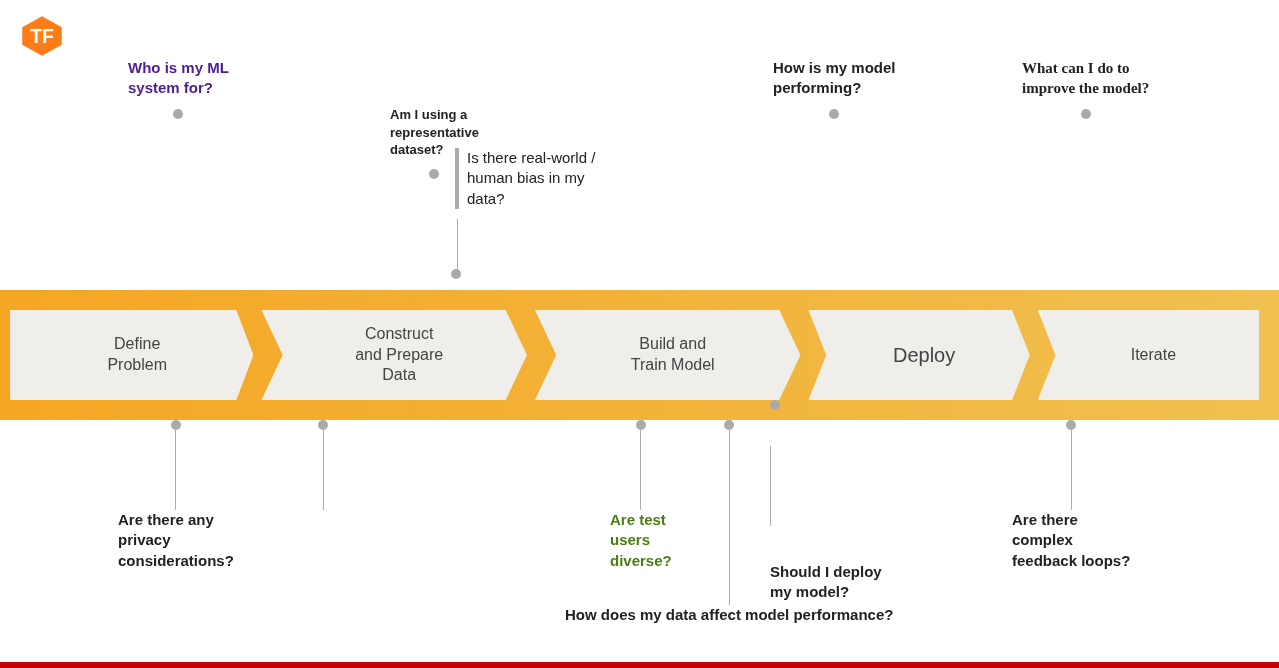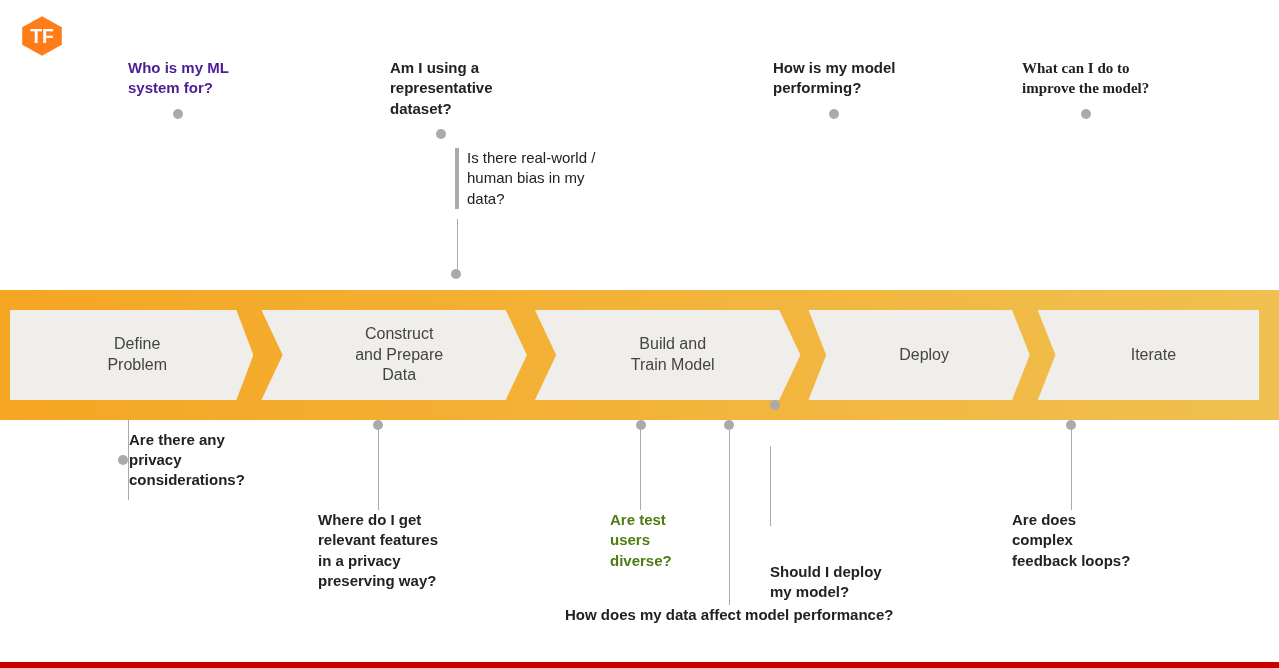--- a/index.html
+++ b/index.html
@@ -103,21 +103,21 @@
 </div>
 
 <div style="position:absolute; left:128px; top:58px; display:flex; flex-direction:column; align-items:center;">
   <div style="font-size:15px; font-weight:700; color:#4c1d95; line-height:1.35; white-space:pre-line; margin-bottom:10px;">Who is my ML
 system for?</div>
   <div style="flex:1; width:1px; background:#aaa; height:145px;"></div>
   <div style="width:10px; height:10px; border-radius:50%; background:#aaa;"></div>
 </div>
 
 <div style="position:absolute; left:390px; top:58px; display:flex; flex-direction:column; align-items:center;">
-  <div style="font-size:15px; font-weight:700; color:#222; line-height:1.35; white-space:pre-line; margin-bottom:10px;">Am I using a
+  <div style="font-size:13px; font-weight:700; color:#222; line-height:1.35; white-space:pre-line; margin-bottom:10px;margin-top:48px;">Am I using a
 representative
 dataset?</div>
   <div style="flex:1; width:1px; background:#aaa; height:110px;"></div>
   <div style="width:10px; height:10px; border-radius:50%; background:#aaa;"></div>
 </div>
 
 <div style="position:absolute; left:455px; top:148px; display:flex; flex-direction:column; align-items:flex-start;">
   <div style="font-size:15px; font-weight:400; color:#222; line-height:1.35; white-space:pre-line; border-left:4px solid #aaa; padding-left:8px; margin-bottom:10px;">Is there real-world /
 human bias in my
 data?</div>
@@ -165,50 +165,46 @@
       <div class="step-inner">
         <span style="white-space:pre-line; font-size:16px;">Build and
 Train Model</span>
       </div>
     </div>
 
     <div style="width:8px; flex-shrink:0;"></div>
 
     <div class="step" style="flex:1;">
       <div class="step-inner">
-        <span style="white-space:pre-line; font-size:16px;">Deploy</span>
+        <span style="white-space:pre-line; font-size:20px;">Deploy</span>
       </div>
     </div>
 
     <div style="width:8px; flex-shrink:0;"></div>
 
     <div class="step" style="flex:1;">
       <div class="step-inner" style="clip-path: polygon(0% 0%, 100% 0%, 100% 100%, 0% 100%, 8% 50%);">
         <span style="white-space:pre-line; font-size:16px;">Iterate</span>
       </div>
     </div>
 
   </div>
 </div>
 
-<div style="position:absolute; left:118px; top:420px; display:flex; flex-direction:row; align-items:center;">
+<div style="position:absolute; left:118px; top:420px; display:flex; flex-direction:column; align-items:center;">
   <div style="width:10px; height:10px; border-radius:50%; background:#aaa;"></div>
   <div style="width:1px; background:#aaa; height:80px;"></div>
   <div style="font-size:15px; font-weight:700; color:#222; line-height:1.35; white-space:pre-line;">Are there any
 privacy
 considerations?</div>
 </div>
 
 <div style="position:absolute; left:318px; top:420px; display:flex; flex-direction:column; align-items:center;">
   <div style="width:10px; height:10px; border-radius:50%; background:#aaa;"></div>
   <div style="width:1px; background:#aaa; height:80px;"></div>
-  <div style="font-size:15px; font-weight:700; color:#222; line-height:1.35; white-space:pre-line;">Where do I get
-relevant features
-in a privacy
-preserving way?</div>
 </div>
 
 <div style="position:absolute; left:610px; top:420px; display:flex; flex-direction:column; align-items:center;">
   <div style="width:10px; height:10px; border-radius:50%; background:#aaa;"></div>
   <div style="width:1px; background:#aaa; height:80px;"></div>
   <div style="font-size:15px; font-weight:700; color:#4d7c0f; line-height:1.35; white-space:pre-line;">Are test
 users
 diverse?</div>
 </div>
 
@@ -222,18 +218,18 @@
 <div style="position:absolute; left:770px; top:400px; display:flex; flex-direction:column; align-items:flex-start;gap:36px;">
   <div style="width:10px; height:10px; border-radius:50%; background:#aaa;"></div>
   <div style="width:1px; background:#aaa; height:80px;"></div>
   <div style="font-size:15px; font-weight:700; color:#222; line-height:1.35; white-space:pre-line;">Should I deploy
 my model?</div>
 </div>
 
 <div style="position:absolute; left:1012px; top:420px; display:flex; flex-direction:column; align-items:center;">
   <div style="width:10px; height:10px; border-radius:50%; background:#aaa;"></div>
   <div style="width:1px; background:#aaa; height:80px;"></div>
-  <div style="font-size:15px; font-weight:700; color:#222; line-height:1.35; white-space:pre-line;">Are does
+  <div style="font-size:15px; font-weight:700; color:#222; line-height:1.35; white-space:pre-line;">Are there
 complex
 feedback loops?</div>
 </div>
 
 <div class="red-bar"></div>
 
 </body></html>

